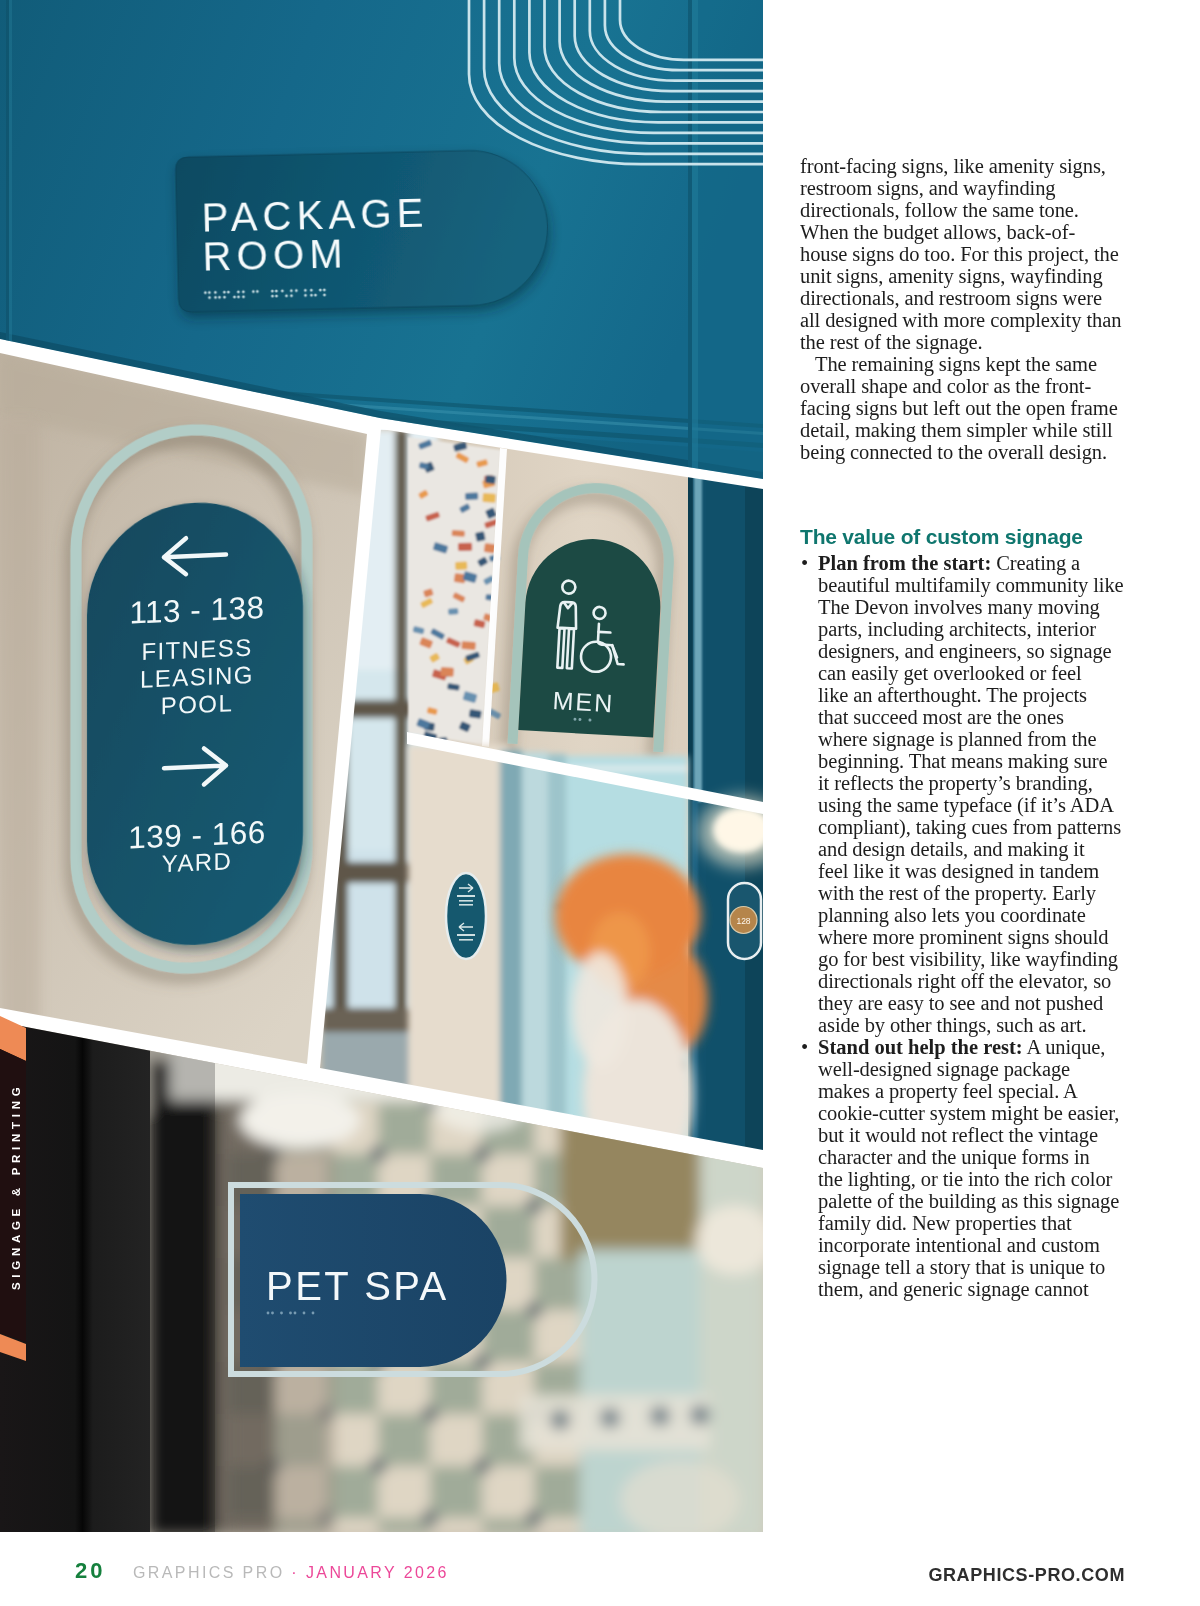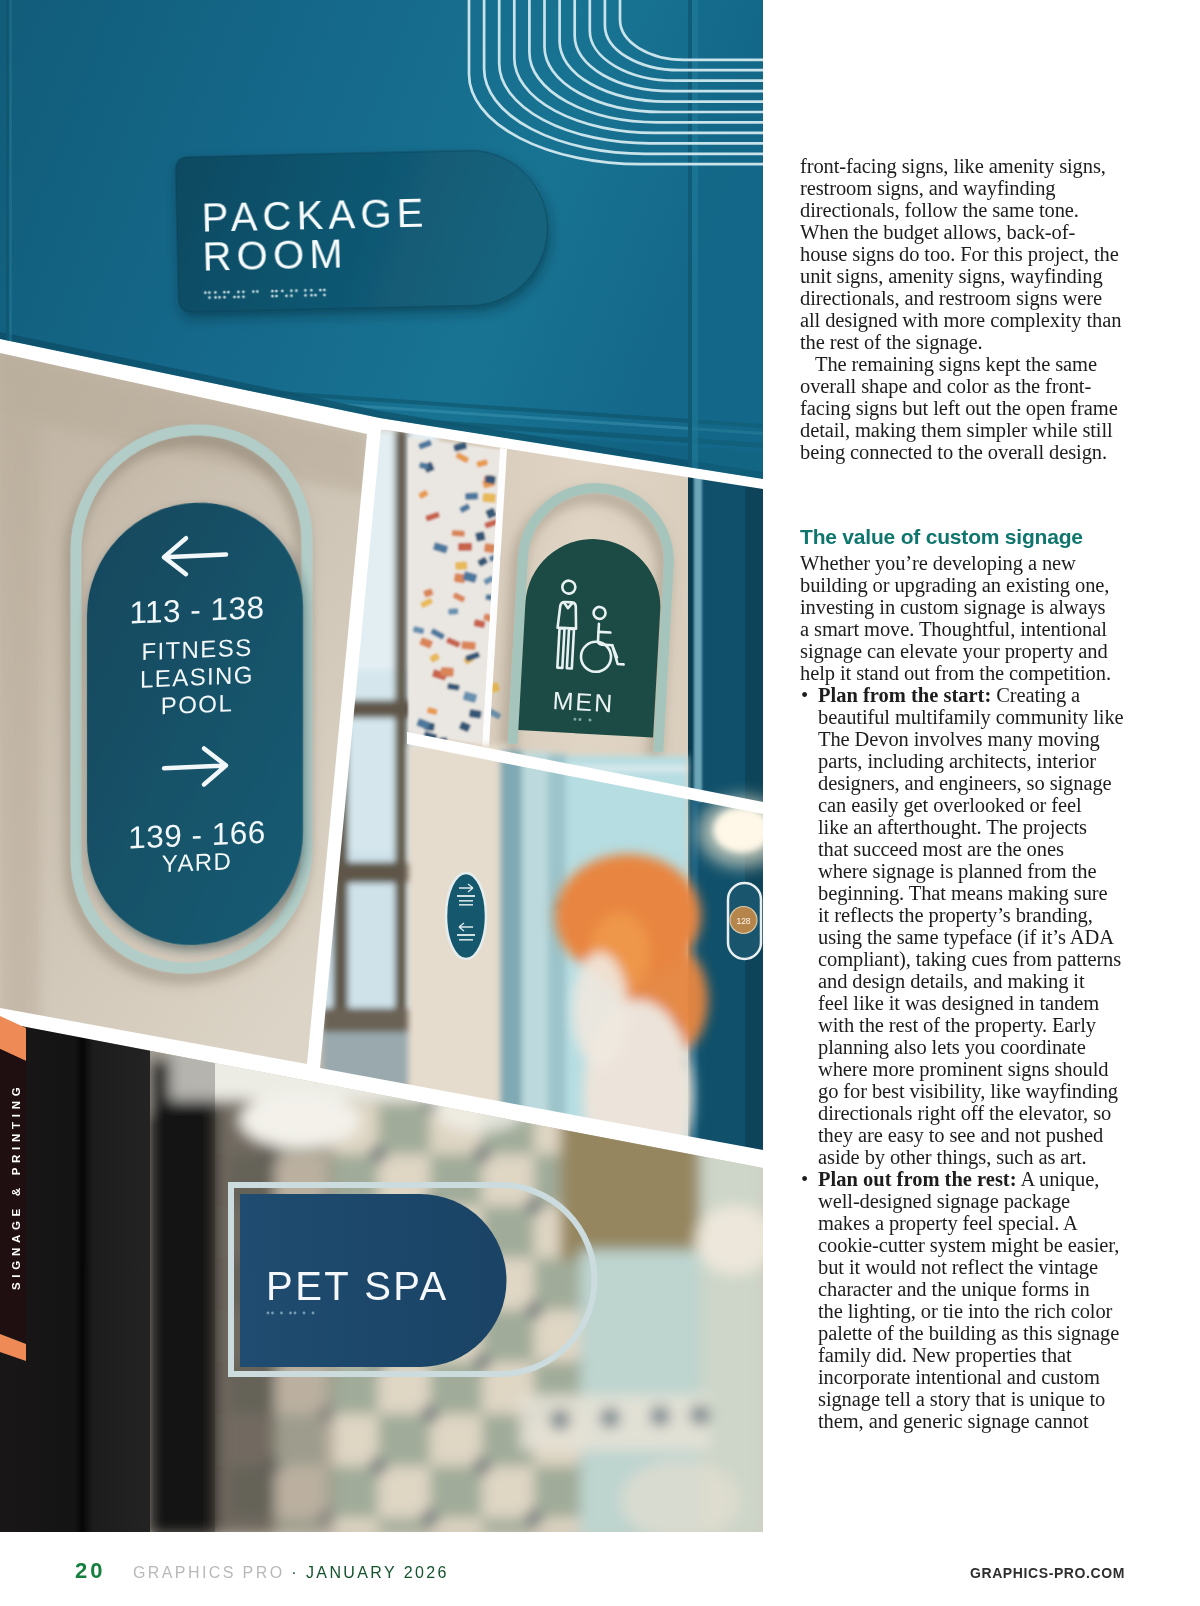--- a/index.html
+++ b/index.html
@@ -5,22 +5,22 @@
 html,body{margin:0;padding:0;background:#fff;}
 #page{position:relative;width:1200px;height:1606px;overflow:hidden;background:#fff;font-family:"Liberation Sans",sans-serif;}
 #collage{position:absolute;left:0;top:0;}
 .col{position:absolute;left:800px;width:360px;font-family:"Liberation Serif",serif;font-size:20.5px;line-height:22px;color:#1d1d1d;letter-spacing:-0.1px;}
 .col b{letter-spacing:0;}
 .bullet{position:relative;padding-left:18px;}
 .bullet .bm{position:absolute;left:1px;top:0;}
 h2.val{position:absolute;left:800px;top:525px;margin:0;font-family:"Liberation Sans",sans-serif;font-weight:bold;font-size:21px;letter-spacing:-0.2px;color:#0f766e;}
 #footer .pg{position:absolute;left:75px;top:1558px;font-weight:bold;font-size:22px;letter-spacing:3px;color:#15803d;}
 #footer .mag{position:absolute;left:133px;top:1564px;font-size:16px;letter-spacing:2.4px;color:#b9b9b9;}
-#footer .mag .dk{color:#14532d;}
-#footer .url{position:absolute;right:75px;top:1565px;font-size:14px;font-weight:bold;letter-spacing:0.6px;color:#2e2e2e;}
+#footer .mag .dk{color:#ec4899;}
+#footer .url{position:absolute;right:75px;top:1565px;font-size:18px;font-weight:bold;letter-spacing:0.6px;color:#2e2e2e;}
 </style>
 </head>
 <body>
 <div id="page">
 
 <div id="collage"><svg width="770" height="1540" viewBox="0 0 770 1540">
 <defs>
 <linearGradient id="tealwall" x1="0" y1="0" x2="1" y2="0.25">
  <stop offset="0" stop-color="#115c79"></stop>
             <stop offset="0.4" stop-color="#15688a"></stop>
@@ -428,28 +428,20 @@
 <span style="padding-left:15px"></span>The remaining signs kept the same<br>
 overall shape and color as the front-<br>
 facing signs but left out the open frame<br>
 detail, making them simpler while still<br>
 being connected to the overall design.
 </div>
 
 <h2 class="val">The value of custom signage</h2>
 
 <div class="col" style="top:552px;">
-<div>
-Whether you’re developing a new<br>
-building or upgrading an existing one,<br>
-investing in custom signage is always<br>
-a smart move. Thoughtful, intentional<br>
-signage can elevate your property and<br>
-help it stand out from the competition.
-</div>
 
 <div class="bullet"><span class="bm">•</span><b>Plan from the start:</b> Creating a<br>
 beautiful multifamily community like<br>
 The Devon involves many moving<br>
 parts, including architects, interior<br>
 designers, and engineers, so signage<br>
 can easily get overlooked or feel<br>
 like an afterthought. The projects<br>
 that succeed most are the ones<br>
 where signage is planned from the<br>
@@ -460,21 +452,21 @@
 and design details, and making it<br>
 feel like it was designed in tandem<br>
 with the rest of the property. Early<br>
 planning also lets you coordinate<br>
 where more prominent signs should<br>
 go for best visibility, like wayfinding<br>
 directionals right off the elevator, so<br>
 they are easy to see and not pushed<br>
 aside by other things, such as art.</div>
 
-<div class="bullet"><span class="bm">•</span><b>Plan out from the rest:</b> A unique,<br>
+<div class="bullet"><span class="bm">•</span><b>Stand out help the rest:</b> A unique,<br>
 well-designed signage package<br>
 makes a property feel special. A<br>
 cookie-cutter system might be easier,<br>
 but it would not reflect the vintage<br>
 character and the unique forms in<br>
 the lighting, or tie into the rich color<br>
 palette of the building as this signage<br>
 family did. New properties that<br>
 incorporate intentional and custom<br>
 signage tell a story that is unique to<br>

